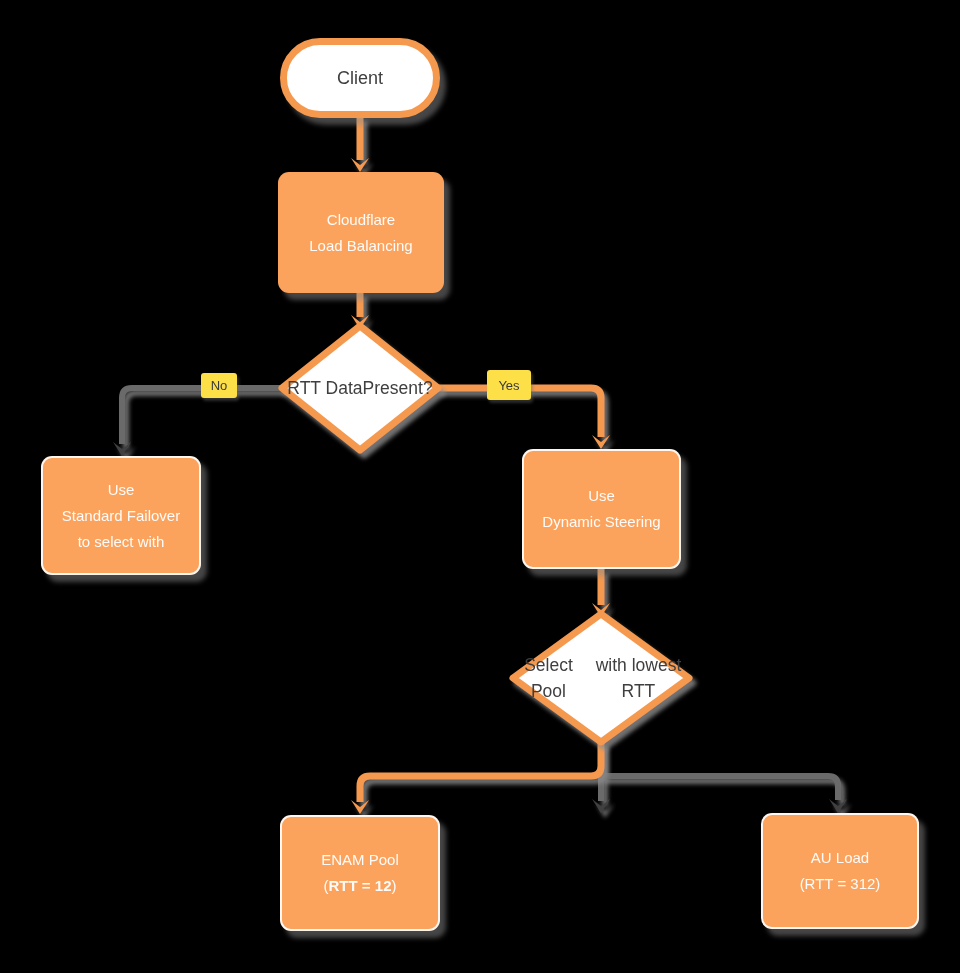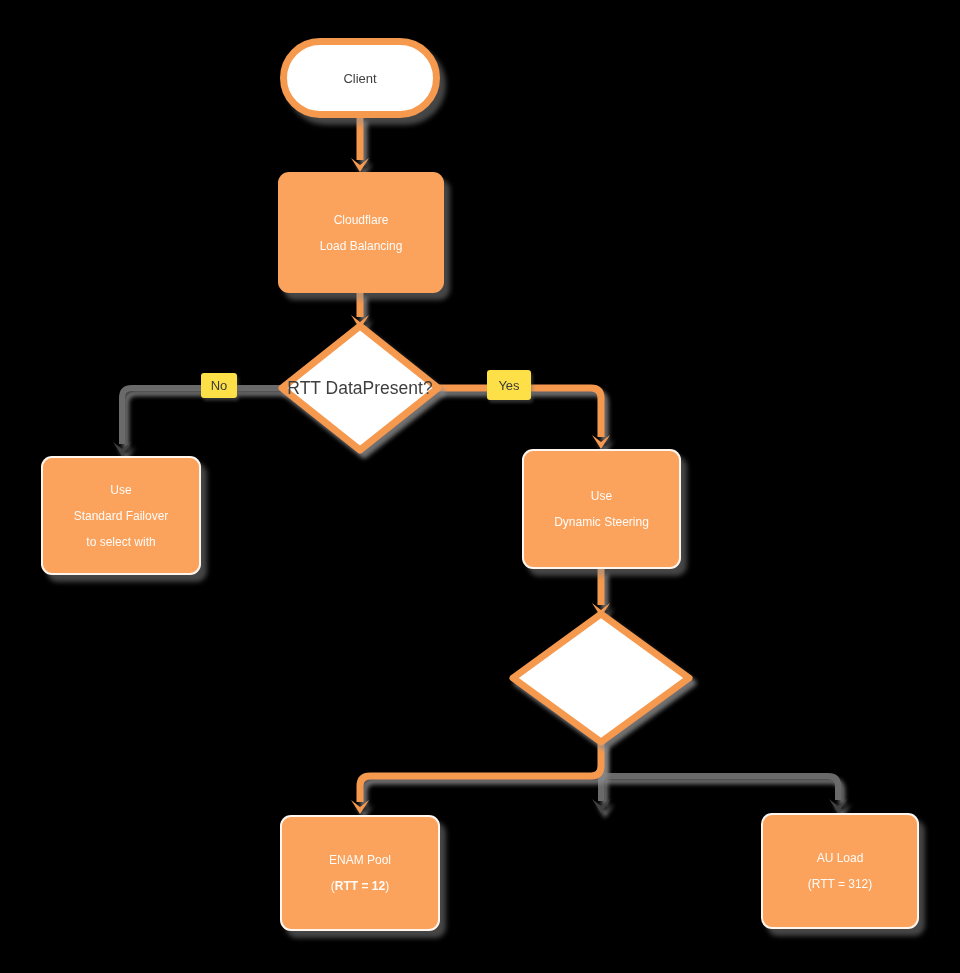--- a/index.html
+++ b/index.html
@@ -7,27 +7,27 @@
     position:relative;width:960px;height:973px;background:#000;overflow:hidden;
     font-family:"Liberation Sans", sans-serif;
   }
   .stage svg{position:absolute;left:0;top:0;}
   .node{
     position:absolute;box-sizing:border-box;display:flex;flex-direction:column;
     align-items:center;justify-content:center;text-align:center;
   }
   .process{
     background:#FBA25C;border:2px solid rgba(255,255,255,.9);border-radius:11px;
-    color:rgba(255,255,255,.96);font-size:12px;line-height:26px;
+    color:rgba(255,255,255,.96);font-size:15px;line-height:26px;
     box-shadow:6px 7px 5px rgba(140,140,140,.5);
   }
   .process.noborder{border:none;}
   .terminator{
     background:#fff;border:7px solid #F5994F;border-radius:42px;
-    color:#3F3F3F;font-size:13px;
+    color:#3F3F3F;font-size:18px;
     box-shadow:6px 7px 5px rgba(140,140,140,.5);
   }
   .diamond-label{
     position:absolute;color:#3F3F3F;font-size:17.5px;line-height:26px;
     text-align:center;display:flex;flex-direction:row;align-items:center;justify-content:center;
   }
   .edge-badge{
     position:absolute;background:#fde047;color:#3A3A3A;font-size:13px;
     display:flex;align-items:center;justify-content:center;border-radius:3px;
     box-shadow:2px 3px 3px rgba(110,110,110,.4);
@@ -109,20 +109,24 @@
     <span class="bline">Use</span>
     <span class="bline">Standard Failover</span>
     <span class="bline">to select with</span>
   </div>
 
   <div class="node process" style="left:522px;top:449px;width:159px;height:120px;">
     <span class="bline">Use</span>
     <span class="bline">Dynamic Steering</span>
   </div>
 
+  <div class="diamond-label" style="left:511px;top:642px;width:180px;height:72px;">
+    <span class="bline">Select Pool</span>
+    <span class="bline">with lowest RTT</span>
+  </div>
 
   <div class="node process" style="left:280px;top:815px;width:160px;height:116px;">
     <span class="bline">ENAM Pool</span>
     <span class="bline"><span>(</span><b>RTT = 12</b><span>)</span></span>
   </div>
 
 
   <div class="node process" style="left:761px;top:813px;width:158px;height:116px;">
     <span class="bline">AU Load</span>
     <span class="bline">(RTT = 312)</span>

